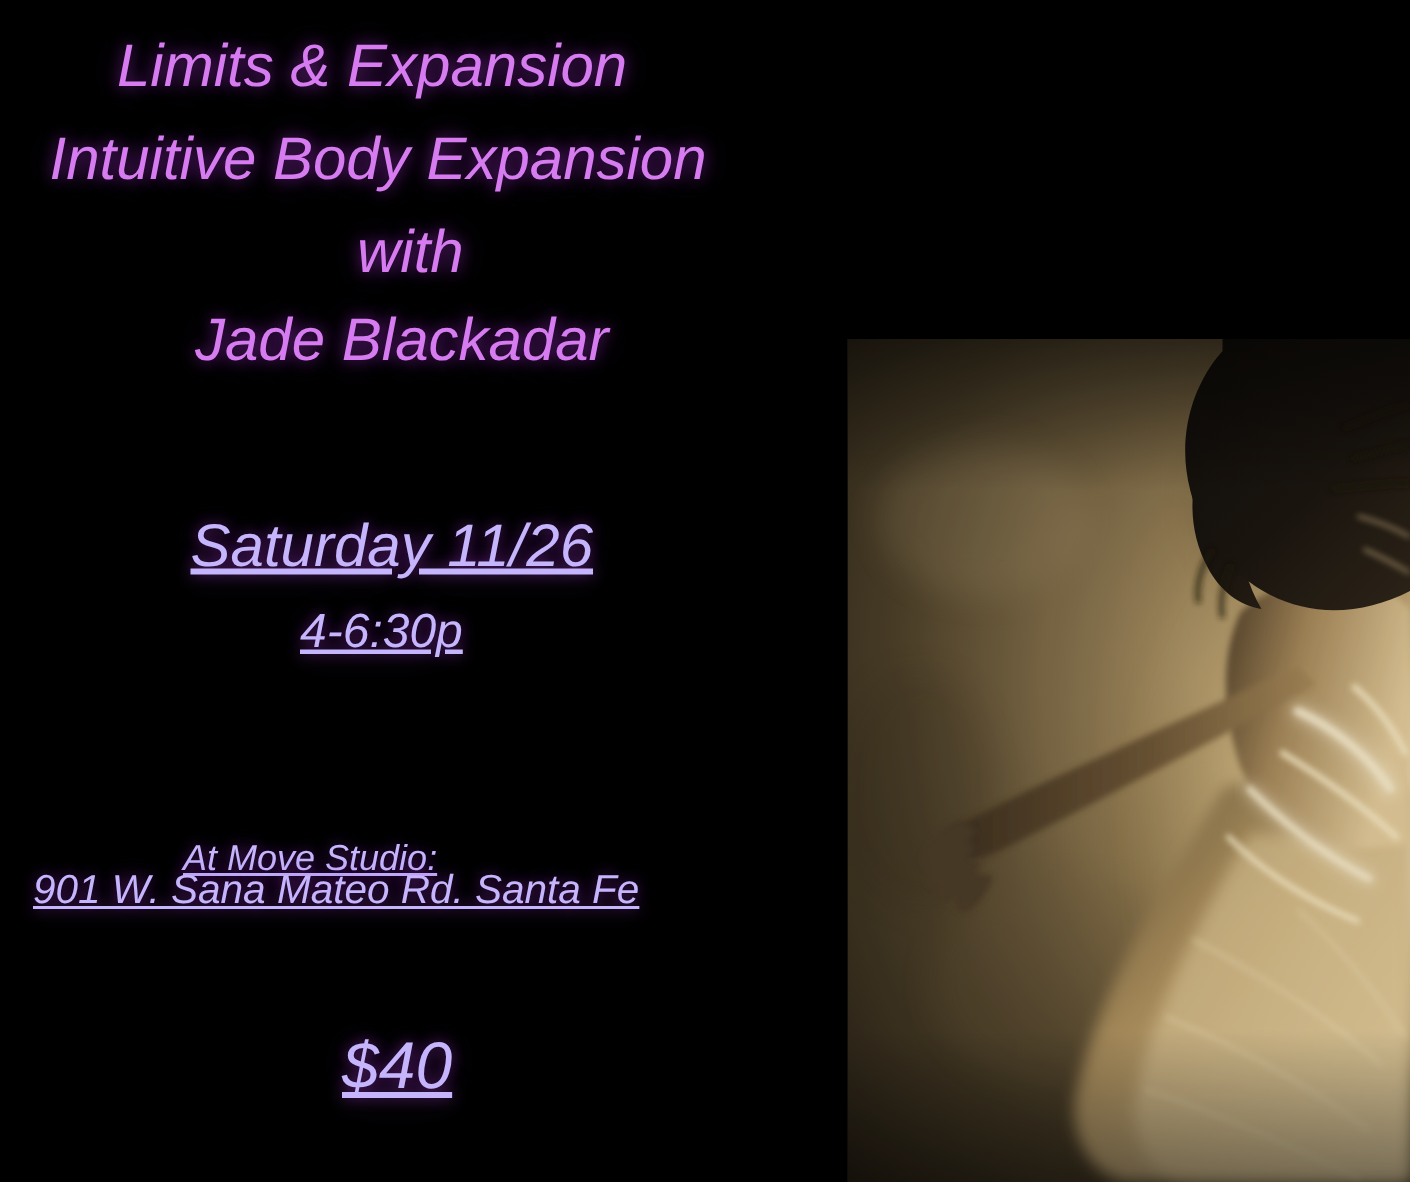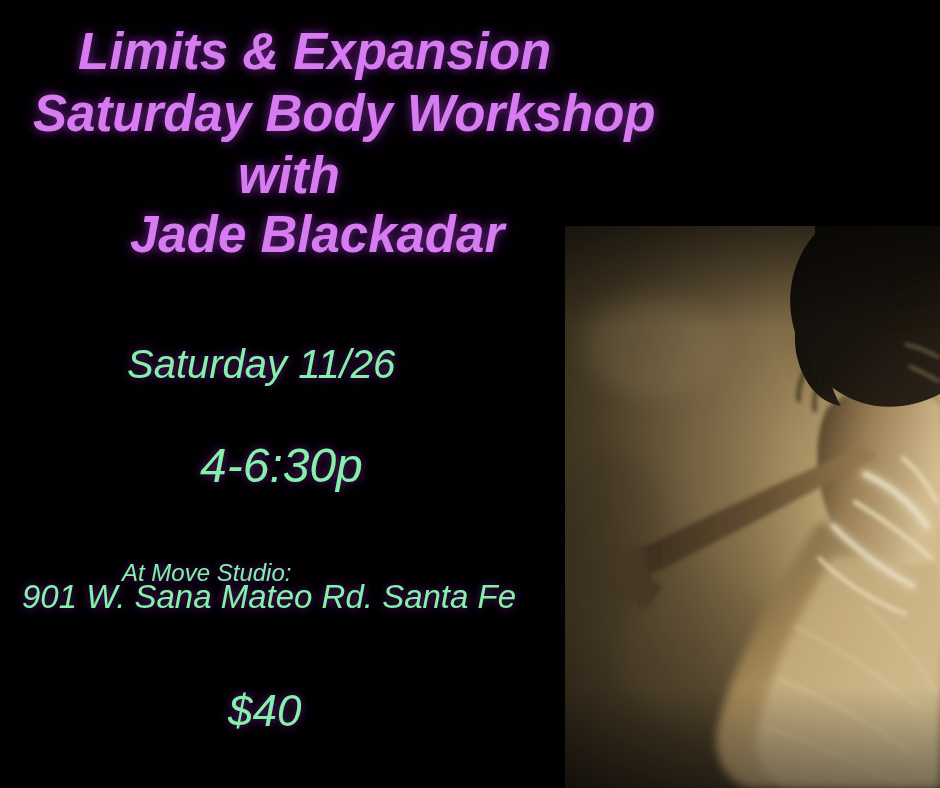--- a/index.html
+++ b/index.html
@@ -22,55 +22,56 @@
 
   .line{
     position:absolute;
     white-space:nowrap;
     font-style:italic;
     color:#c87fd8;
     letter-spacing:0px;
   }
 
   .title{
-    font-weight:bold;
+    font-weight:normal;
     color:#d67cf0;
-    font-size:51px;
+    font-size:40px;
     text-shadow:0 0 10px rgba(178,60,220,.55),0 0 22px rgba(140,40,190,.35);
   }
   .body-line{
     font-weight:normal;
-    color:#86efac;
+    color:#c4b5fd;
     text-shadow:0 0 9px rgba(168,62,208,.5),0 0 20px rgba(130,40,180,.3);
+    text-decoration:underline;
   }
 
   
   #t1{left:78px;  top:22px;}
   #t2{left:33px;  top:84px;}
   #t3{left:238px; top:146px;}
   #t4{left:130px; top:205px;}
 
   #d1{left:127px; top:342px; font-size:40px;}
-  #d2{left:200px; top:402px; font-size:48px;margin-top:36px;}
+  #d2{left:200px; top:402px; font-size:32px;}
 
   #v1{left:122px; top:523px; font-size:24px;margin-top:36px;}
-  #v2{left:22px;  top:578px; font-size:33px;}
+  #v2{left:22px;  top:578px; font-size:27px;}
 
   #p1{left:228px; top:686px; font-size:44px;}
 </style>
 </head>
 <body>
 
 <div class="poster">
 
   <div class="textcol">
 
     <div class="line title" id="t1">Limits &amp; Expansion</div>
 
-    <div class="line title" id="t2">Saturday Body Workshop</div>
+    <div class="line title" id="t2">Intuitive Body Expansion</div>
 
     <div class="line title" id="t4">Jade Blackadar</div>
 
     <div class="line title" id="t3">with</div>
 
     <div class="line body-line" id="d1">Saturday 11/26</div>
 
     <div class="line body-line" id="d2">4-6:30p</div>
 
     <div class="line body-line" id="v1">At Move Studio:</div>

